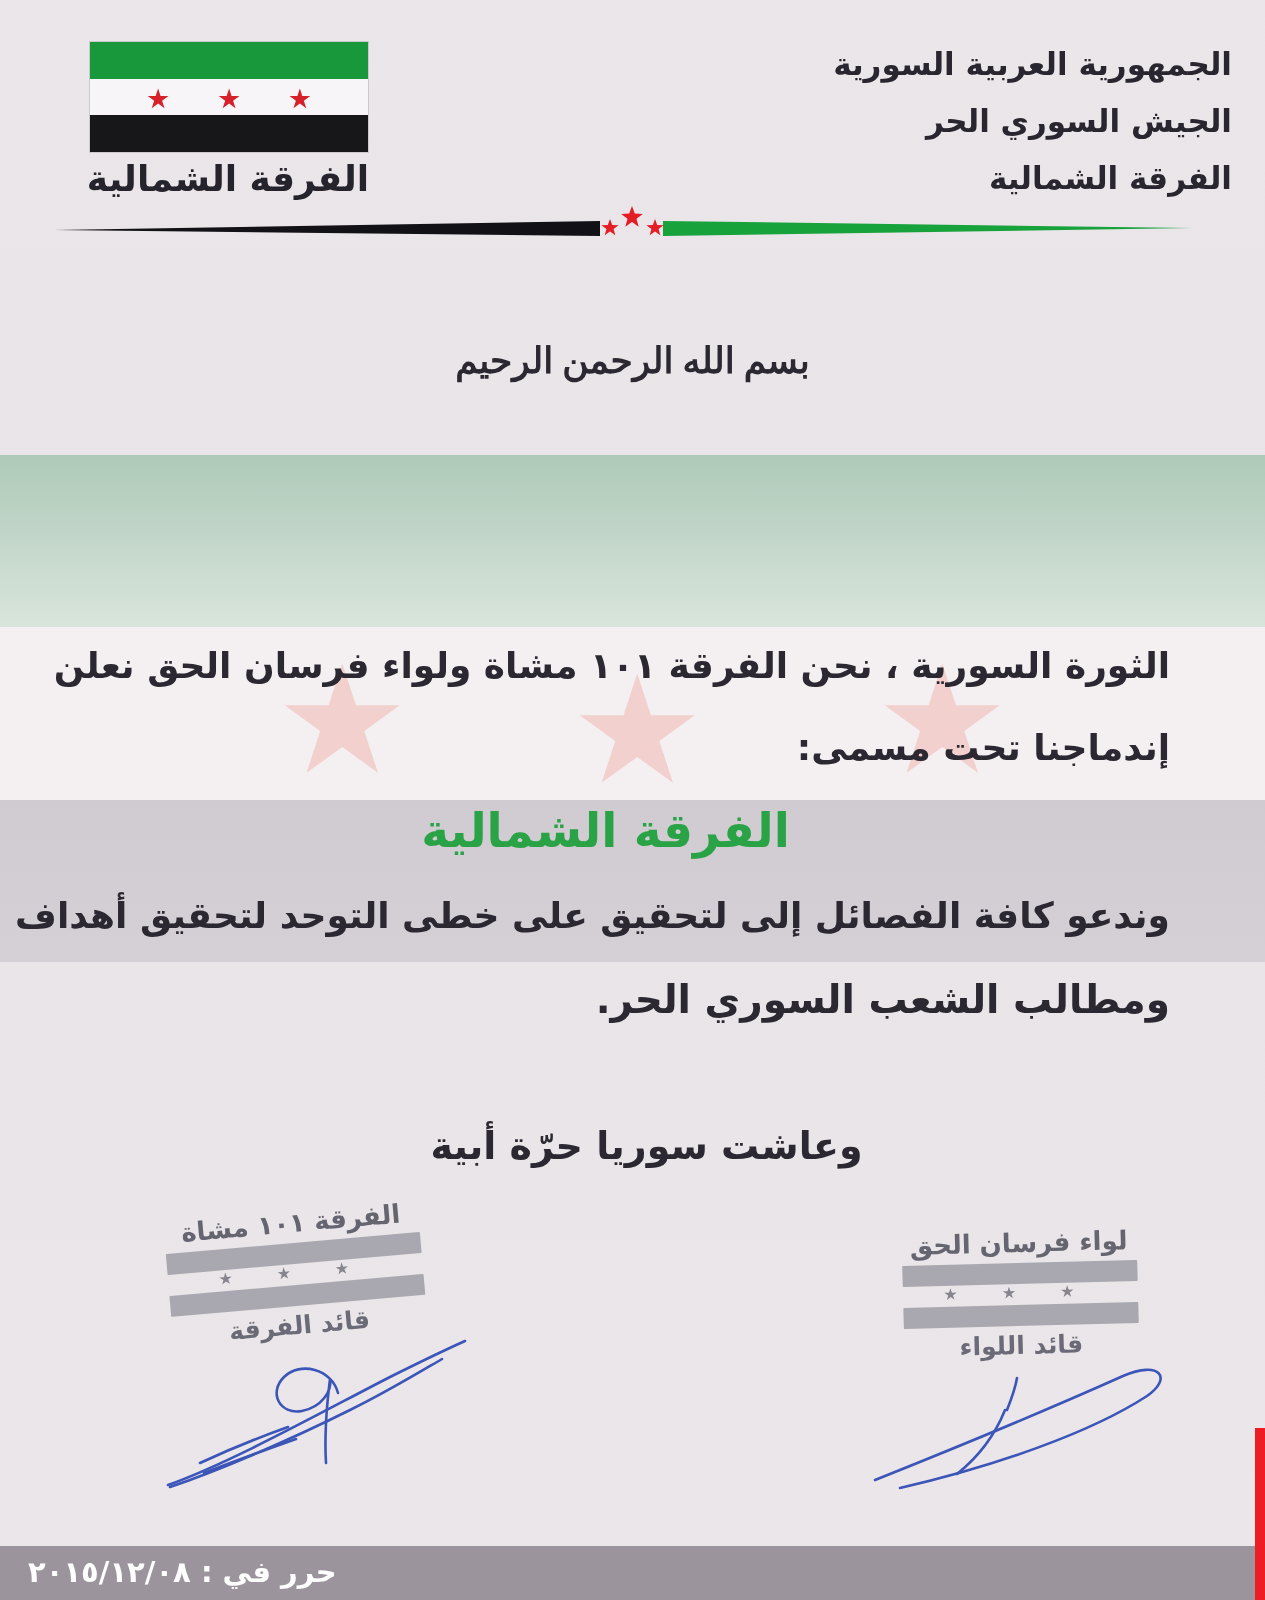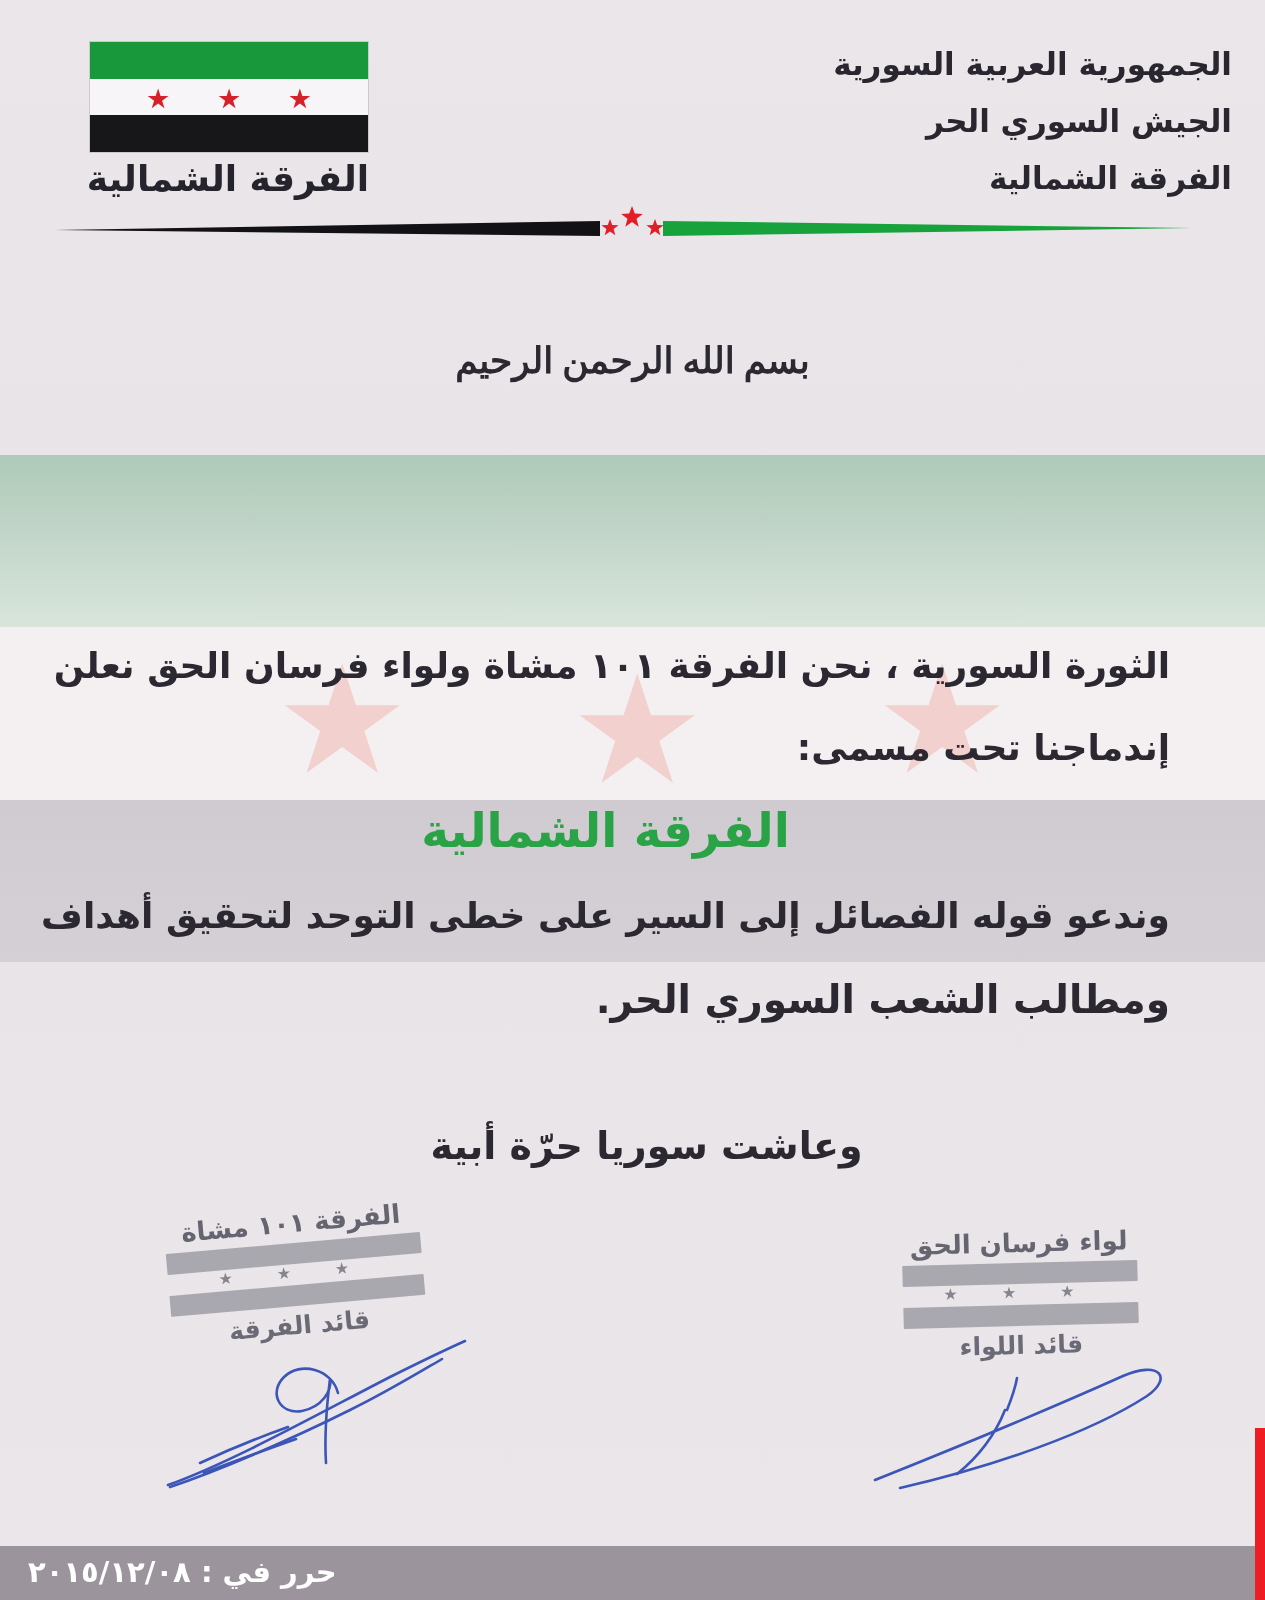--- a/index.html
+++ b/index.html
@@ -99,21 +99,21 @@
       <polygon points="610,14 612.2,20.0 618.6,20.2 613.6,23.9 615.3,30.3 610,26.5 604.7,30.3 606.4,23.9 601.4,20.2 607.8,20.0"></polygon>
       <polygon points="632,1 634.8,8.6 642.8,8.9 636.5,13.7 638.7,21.7 632,16.9 625.3,21.7 627.5,13.7 621.2,8.9 629.2,8.6"></polygon>
       <polygon points="655,14 657.2,20.0 663.6,20.2 658.6,23.9 660.3,30.3 655,26.5 649.7,30.3 651.4,23.9 646.4,20.2 652.8,20.0"></polygon>
     </g>
   </svg>
 
   <div class="tline centered basmala">بسم الله الرحمن الرحيم</div>
   <div class="tline para2">الثورة السورية ، نحن الفرقة ١٠١ مشاة ولواء فرسان الحق نعلن</div>
   <div class="tline para3">إندماجنا تحت مسمى:</div>
   <div class="tline division-title">الفرقة الشمالية</div>
-  <div class="tline call1">وندعو قوله الفصائل إلى السير على خطى التوحد لتحقيق أهداف</div>
+  <div class="tline call1">وندعو كافة الفصائل إلى لتحقيق على خطى التوحد لتحقيق أهداف</div>
   <div class="tline call2">ومطالب الشعب السوري الحر.</div>
   <div class="tline closing">وعاشت سوريا حرّة أبية</div>
 
   <div class="stamp stamp-left">
     <div class="unit">الفرقة ١٠١ مشاة</div>
     <div class="bar"></div>
     <div class="srow">★★★</div>
     <div class="bar"></div>
     <div class="title">قائد الفرقة</div>
   </div>

